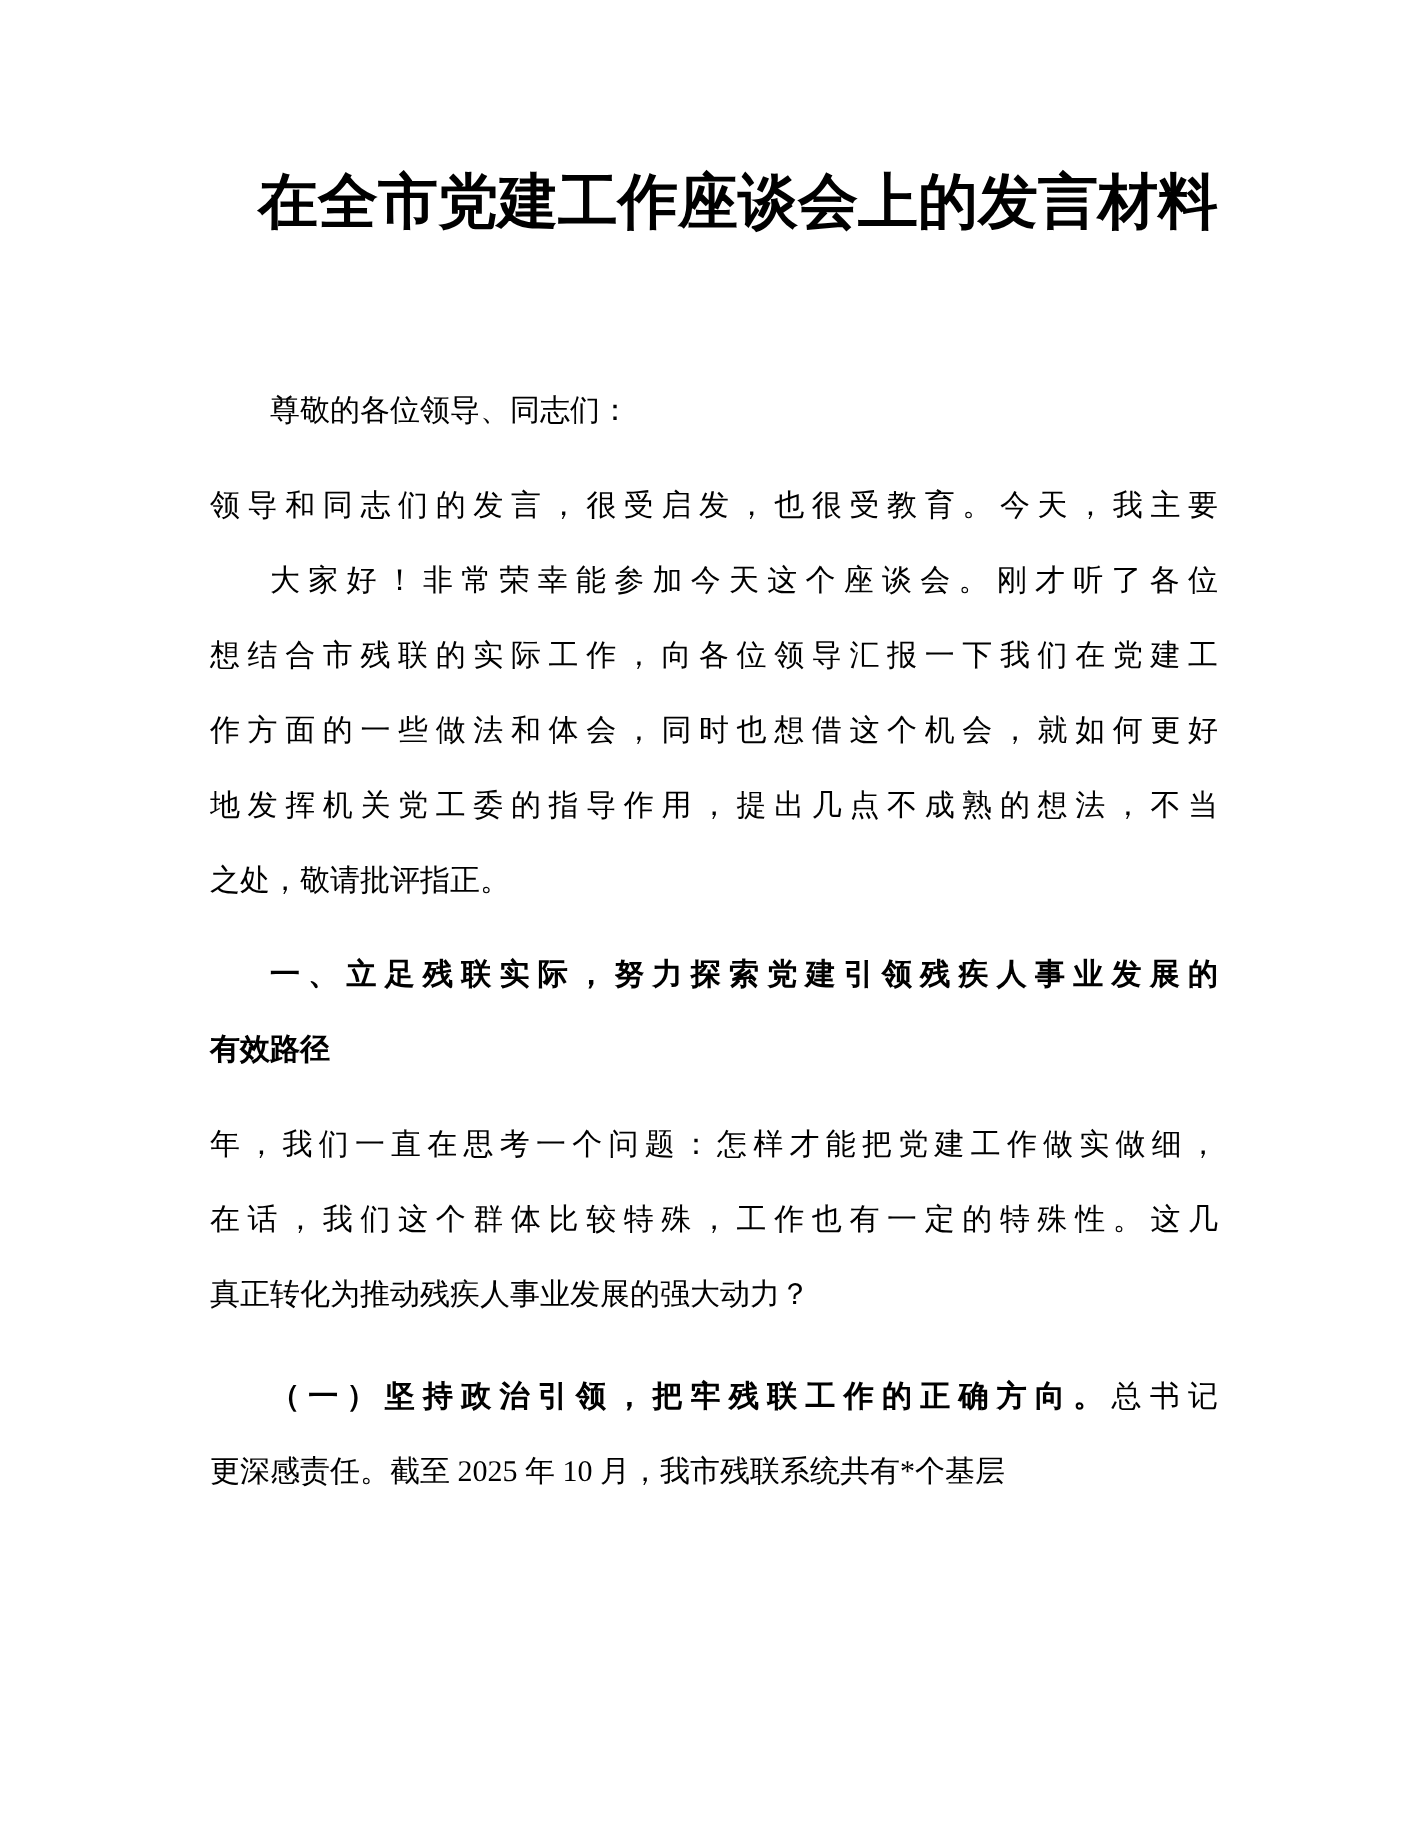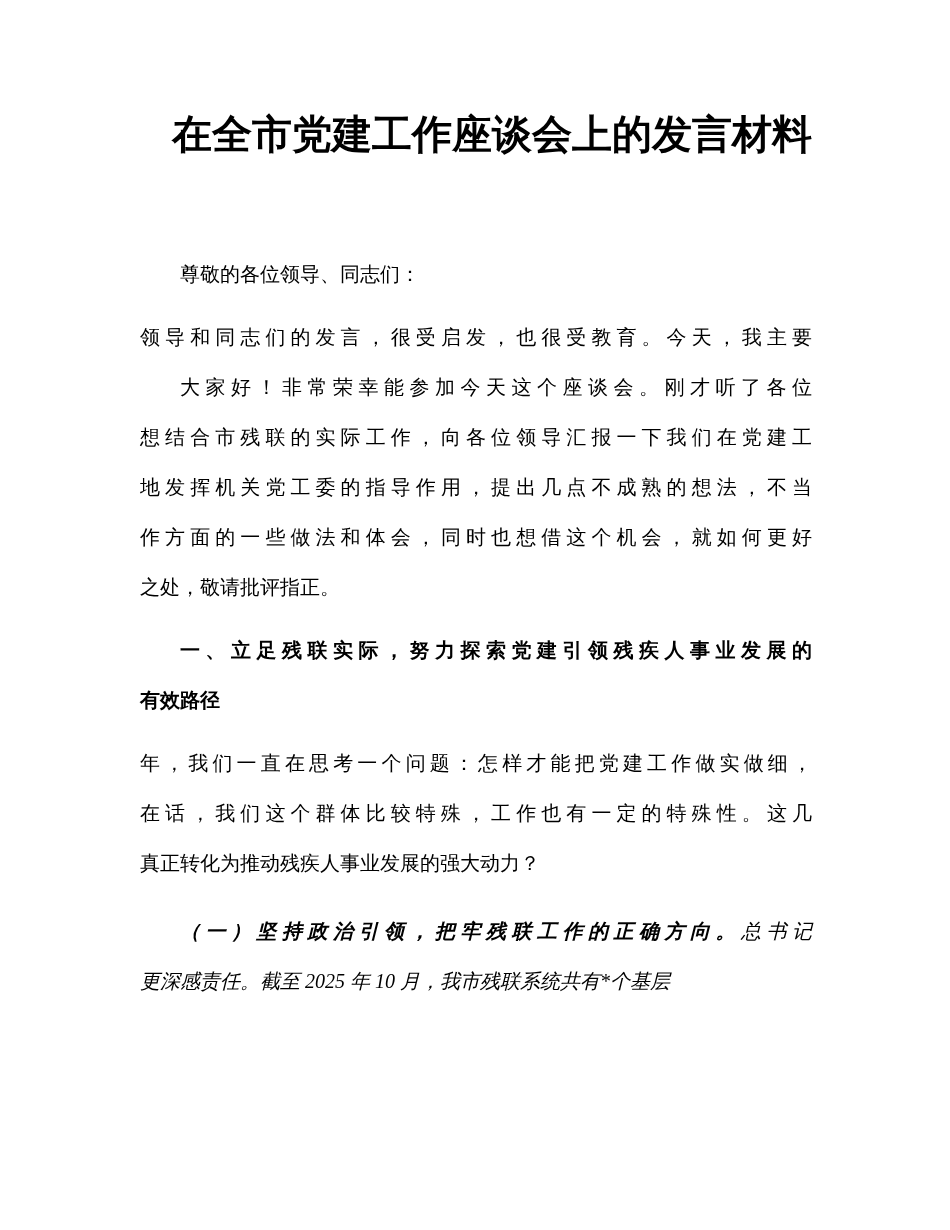--- a/index.html
+++ b/index.html
@@ -22,21 +22,21 @@
     font-size: 40px;
     line-height: 60px;
     text-align: right;
     letter-spacing: 0px;
   }
   .para {
     margin: 13px 0 0 0;
     font-size: 20px;
   }
   .para.salutation { margin-top: 0; }
-  .para.sub1 { margin-top: 18px; font-style: italic; }
+  .para.sub1 { margin-top: 18px; }
   .line {
     height: 50px;
     line-height: 50px;
     text-align: justify;
     text-align-last: justify;
     white-space: normal;
   }
   .line.first { text-indent: 2em; }
   .line.last { text-align-last: left; }
   .heading .line,
@@ -53,22 +53,22 @@
   <h1 class="title">在全市党建工作座谈会上的发言材料</h1>
 
   <div class="para salutation">
       <div class="line first last"><span>尊敬的各位领导、同志们：</span></div>
     </div>
 
   <div class="para">
       <div class="line"><span>领导和同志们的发言，很受启发，也很受教育。今天，我主要</span></div>
       <div class="line first"><span>大家好！非常荣幸能参加今天这个座谈会。刚才听了各位</span></div>
       <div class="line"><span>想结合市残联的实际工作，向各位领导汇报一下我们在党建工</span></div>
+      <div class="line"><span>作方面的一些做法和体会，同时也想借这个机会，就如何更好</span></div>
       <div class="line"><span>地发挥机关党工委的指导作用，提出几点不成熟的想法，不当</span></div>
-      <div class="line"><span>作方面的一些做法和体会，同时也想借这个机会，就如何更好</span></div>
       <div class="line last"><span>之处，敬请批评指正。</span></div>
     </div>
 
   <div class="para heading">
       <div class="line first"><span>一、立足残联实际，努力探索党建引领残疾人事业发展的</span></div>
       <div class="line last"><span>有效路径</span></div>
     </div>
 
   <div class="para">
       <div class="line"><span>年，我们一直在思考一个问题：怎样才能把党建工作做实做细，</span></div>

